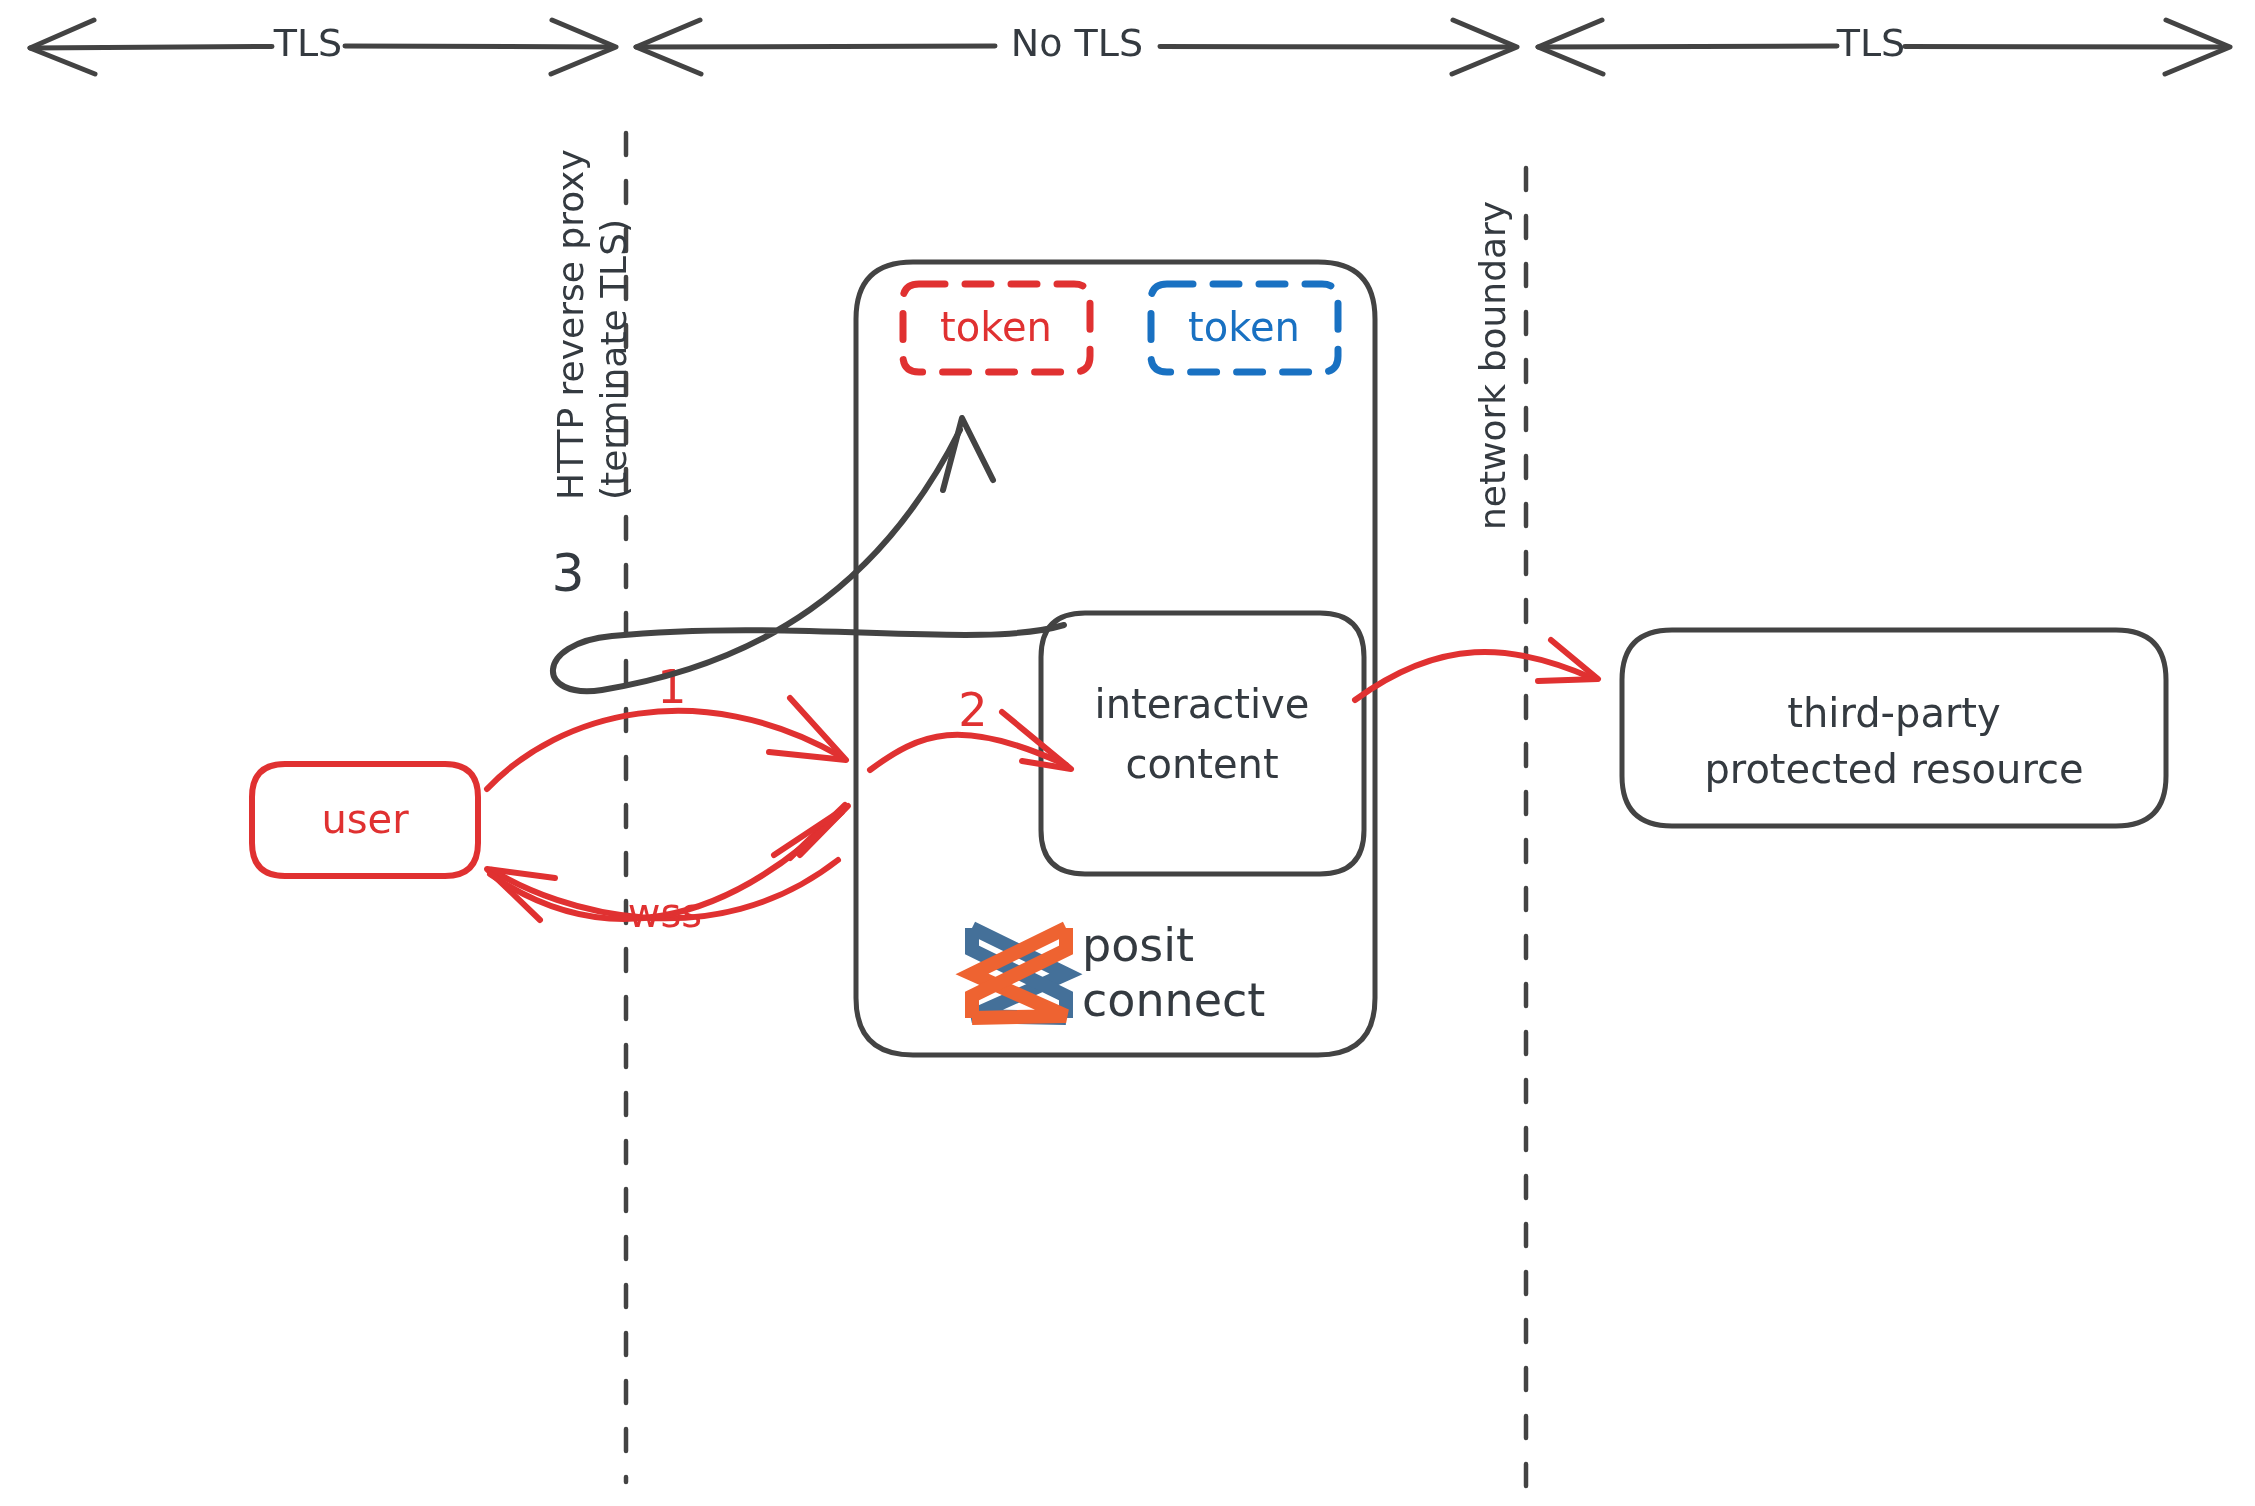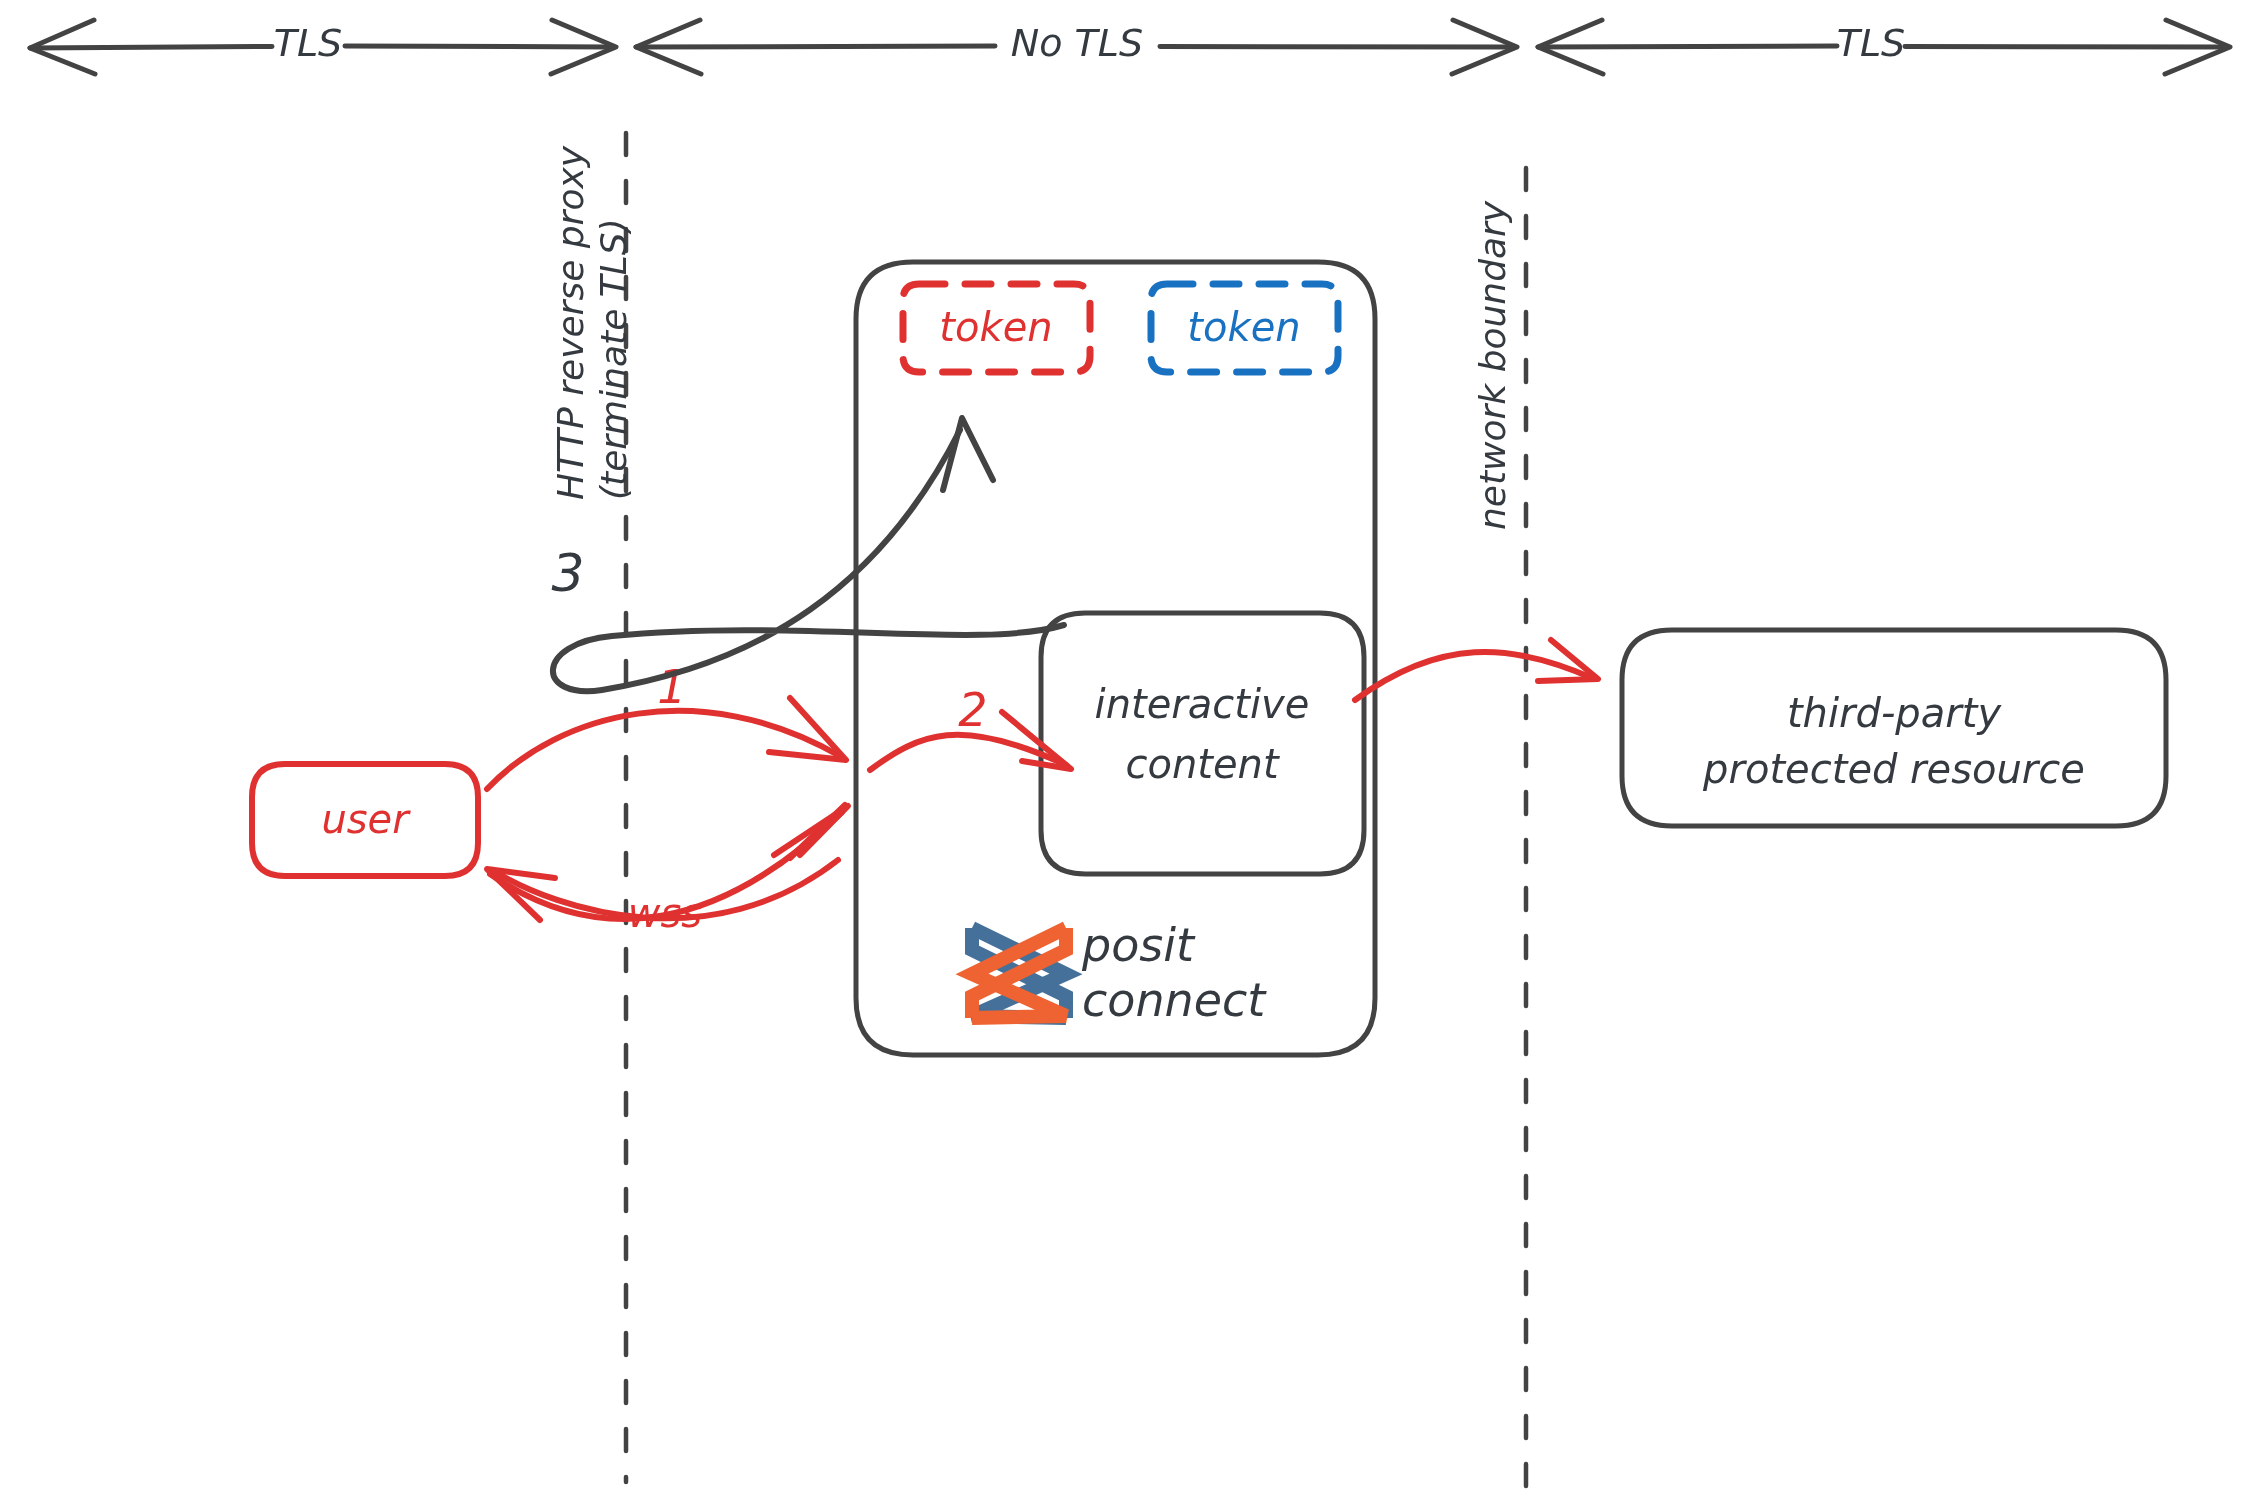--- a/index.html
+++ b/index.html
@@ -10,21 +10,20 @@
   body {
     width: 2255px;
     height: 1506px;
     font-family: "DejaVu Sans", sans-serif;
     overflow: hidden;
   }
   #diagram-root {
     position: relative;
     width: 2255px;
     height: 1104px;
-    font-style: italic;
   }
   svg#scene {
     display: block;
     width: 2255px;
     height: 1506px;
   }
   .hand-text {
     font-family: "DejaVu Sans", sans-serif;
     font-weight: 400;
     fill: #343a40;

